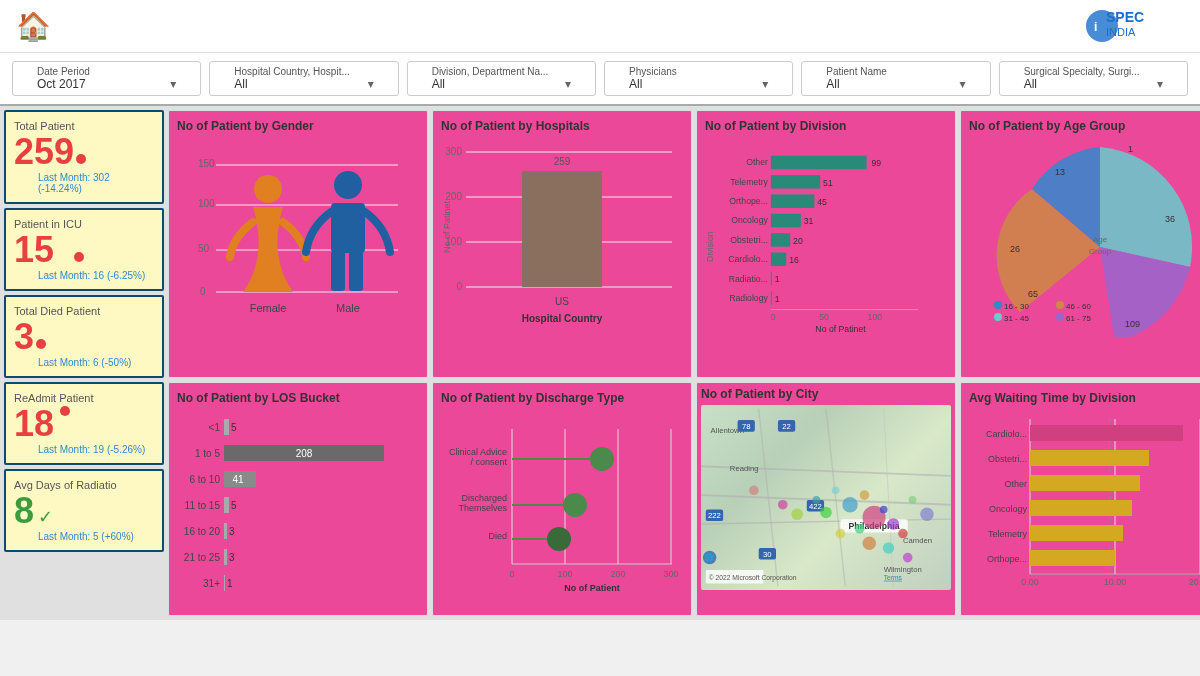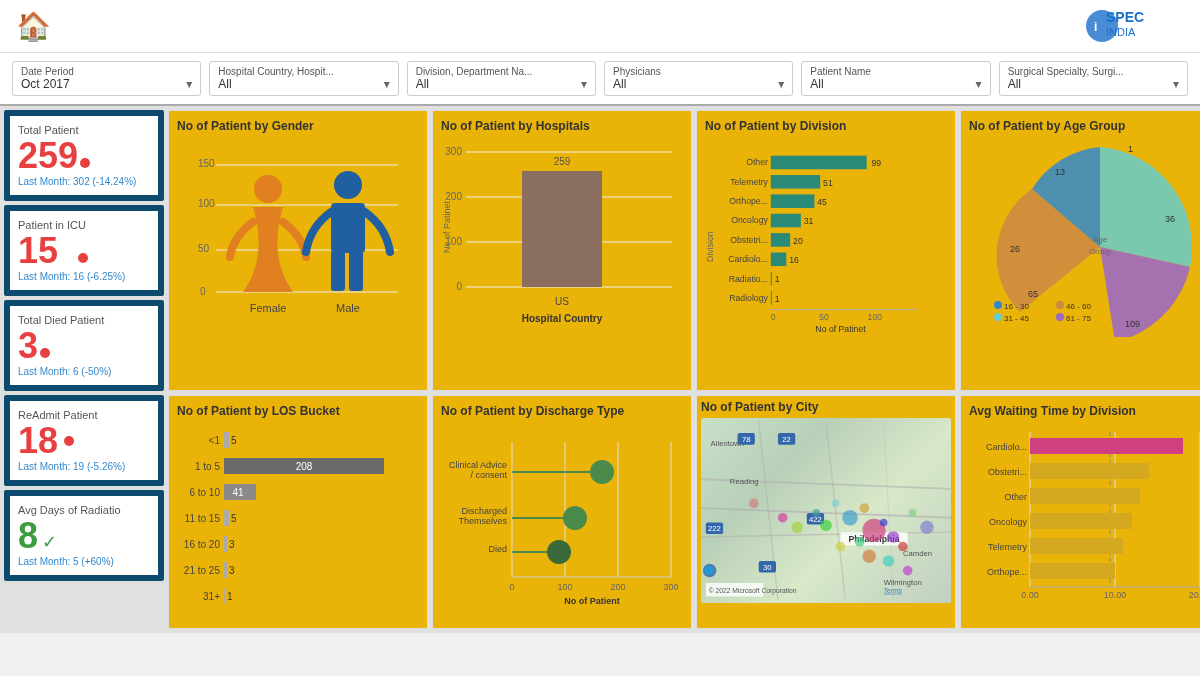--- a/index.html
+++ b/index.html
@@ -3,31 +3,31 @@
   <meta charset="utf-8">
   <style>
     * { box-sizing: border-box; margin: 0; padding: 0; }
     body { font-family: 'Segoe UI', Arial, sans-serif; background: #f0f0f0; font-size: 12px; }
     
     .header { background: white; padding: 8px 16px; display: flex; align-items: center; justify-content: space-between; border-bottom: 1px solid #ddd; }
     .header-title { color: #1a6fcc; font-size: 20px; font-weight: bold; flex: 1; text-align: center; }
     .logo { display: flex; align-items: center; }
     
     .filters { background: white; padding: 8px 12px; display: flex; gap: 8px; border-bottom: 2px solid #aaa; }
-    .filter-group { flex: 1; border: 1px solid #ccc; border-radius: 3px; padding: 4px 8px; }
+    .filter-group { flex: 1; border: 1px solid #ccc; border-radius: 3px; padding: 4px 24px; }
     .filter-label { font-size: 10px; color: #555; }
     .filter-value { font-size: 12px; display: flex; justify-content: space-between; align-items: center; color: #333; }
     .filter-value .arrow { color: #666; }
     
-    .card { background: #eab308; border: 1px solid #ddd; border-radius: 2px; padding: 8px; }
-    .kpi-card { background: #ffffff; border: 6px solid #0c4a6e; border-radius: 2px; padding: 8px; }
+    .card { background: #ec4899; border: 1px solid #ddd; border-radius: 2px; padding: 8px; }
+    .kpi-card { background: #fef9c3; border: 2px solid #0c4a6e; border-radius: 2px; padding: 8px; }
     .kpi-title { font-size: 11px; color: #555; margin-bottom: 2px; }
     .kpi-value { font-size: 36px; font-weight: bold; color: #e84040; line-height: 1; }
     .kpi-value.green { color: #3c9b3c; }
-    .kpi-sub { font-size: 10px; color: #3388cc; margin-top: 2px; }
+    .kpi-sub { font-size: 10px; color: #3388cc; margin-top: 2px; margin-left: 24px; }
     
     .card-title { font-size: 12px; color: #333; font-weight: 600; margin-bottom: 4px; }
 
     .grid-top { display: grid; grid-template-columns: 160px 260px 260px 260px 260px; gap: 4px; padding: 4px; background: #e0e0e0; }
     .grid-bottom { display: grid; grid-template-columns: 160px 260px 260px 260px 260px; gap: 4px; padding: 0 4px 4px 4px; background: #e0e0e0; }
     
     .top-kpi { display: flex; flex-direction: column; gap: 4px; }
     
     svg text { font-family: 'Segoe UI', Arial, sans-serif; }
   </style>
@@ -257,21 +257,21 @@
       <text x="96" y="184" font-size="8" fill="#333">61 - 75</text>
     </svg>
   </div>
 </div>
 
 <div class="grid-bottom">
 
   <div class="top-kpi">
     <div class="kpi-card">
       <div class="kpi-title">ReAdmit Patient</div>
-      <div style="display:flex;align-items:center;gap:6px">
+      <div style="display:flex;align-items:flex-start;gap:6px">
         <div class="kpi-value">18</div>
         <div style="width:10px;height:10px;border-radius:50%;background:#e84040;display:inline-block;"></div>
       </div>
       <div class="kpi-sub">Last Month: 19 (-5.26%)</div>
     </div>
     <div class="kpi-card">
       <div class="kpi-title">Avg Days of Radiatio</div>
       <div style="display:flex;align-items:baseline;gap:4px">
         <div class="kpi-value green">8</div>
         <span style="color:#3c9b3c;font-size:18px;">✓</span>

